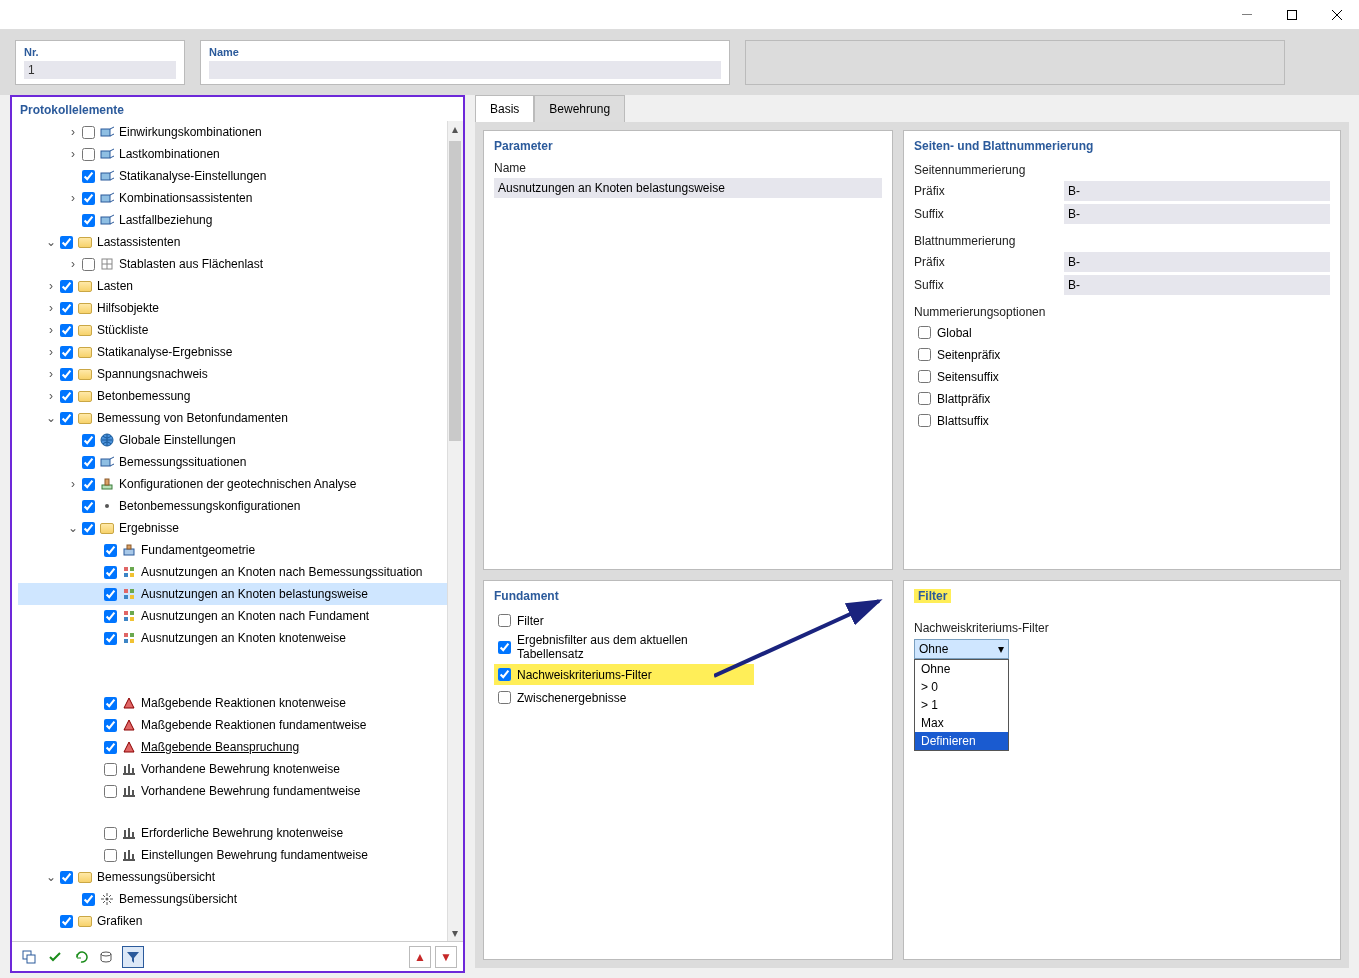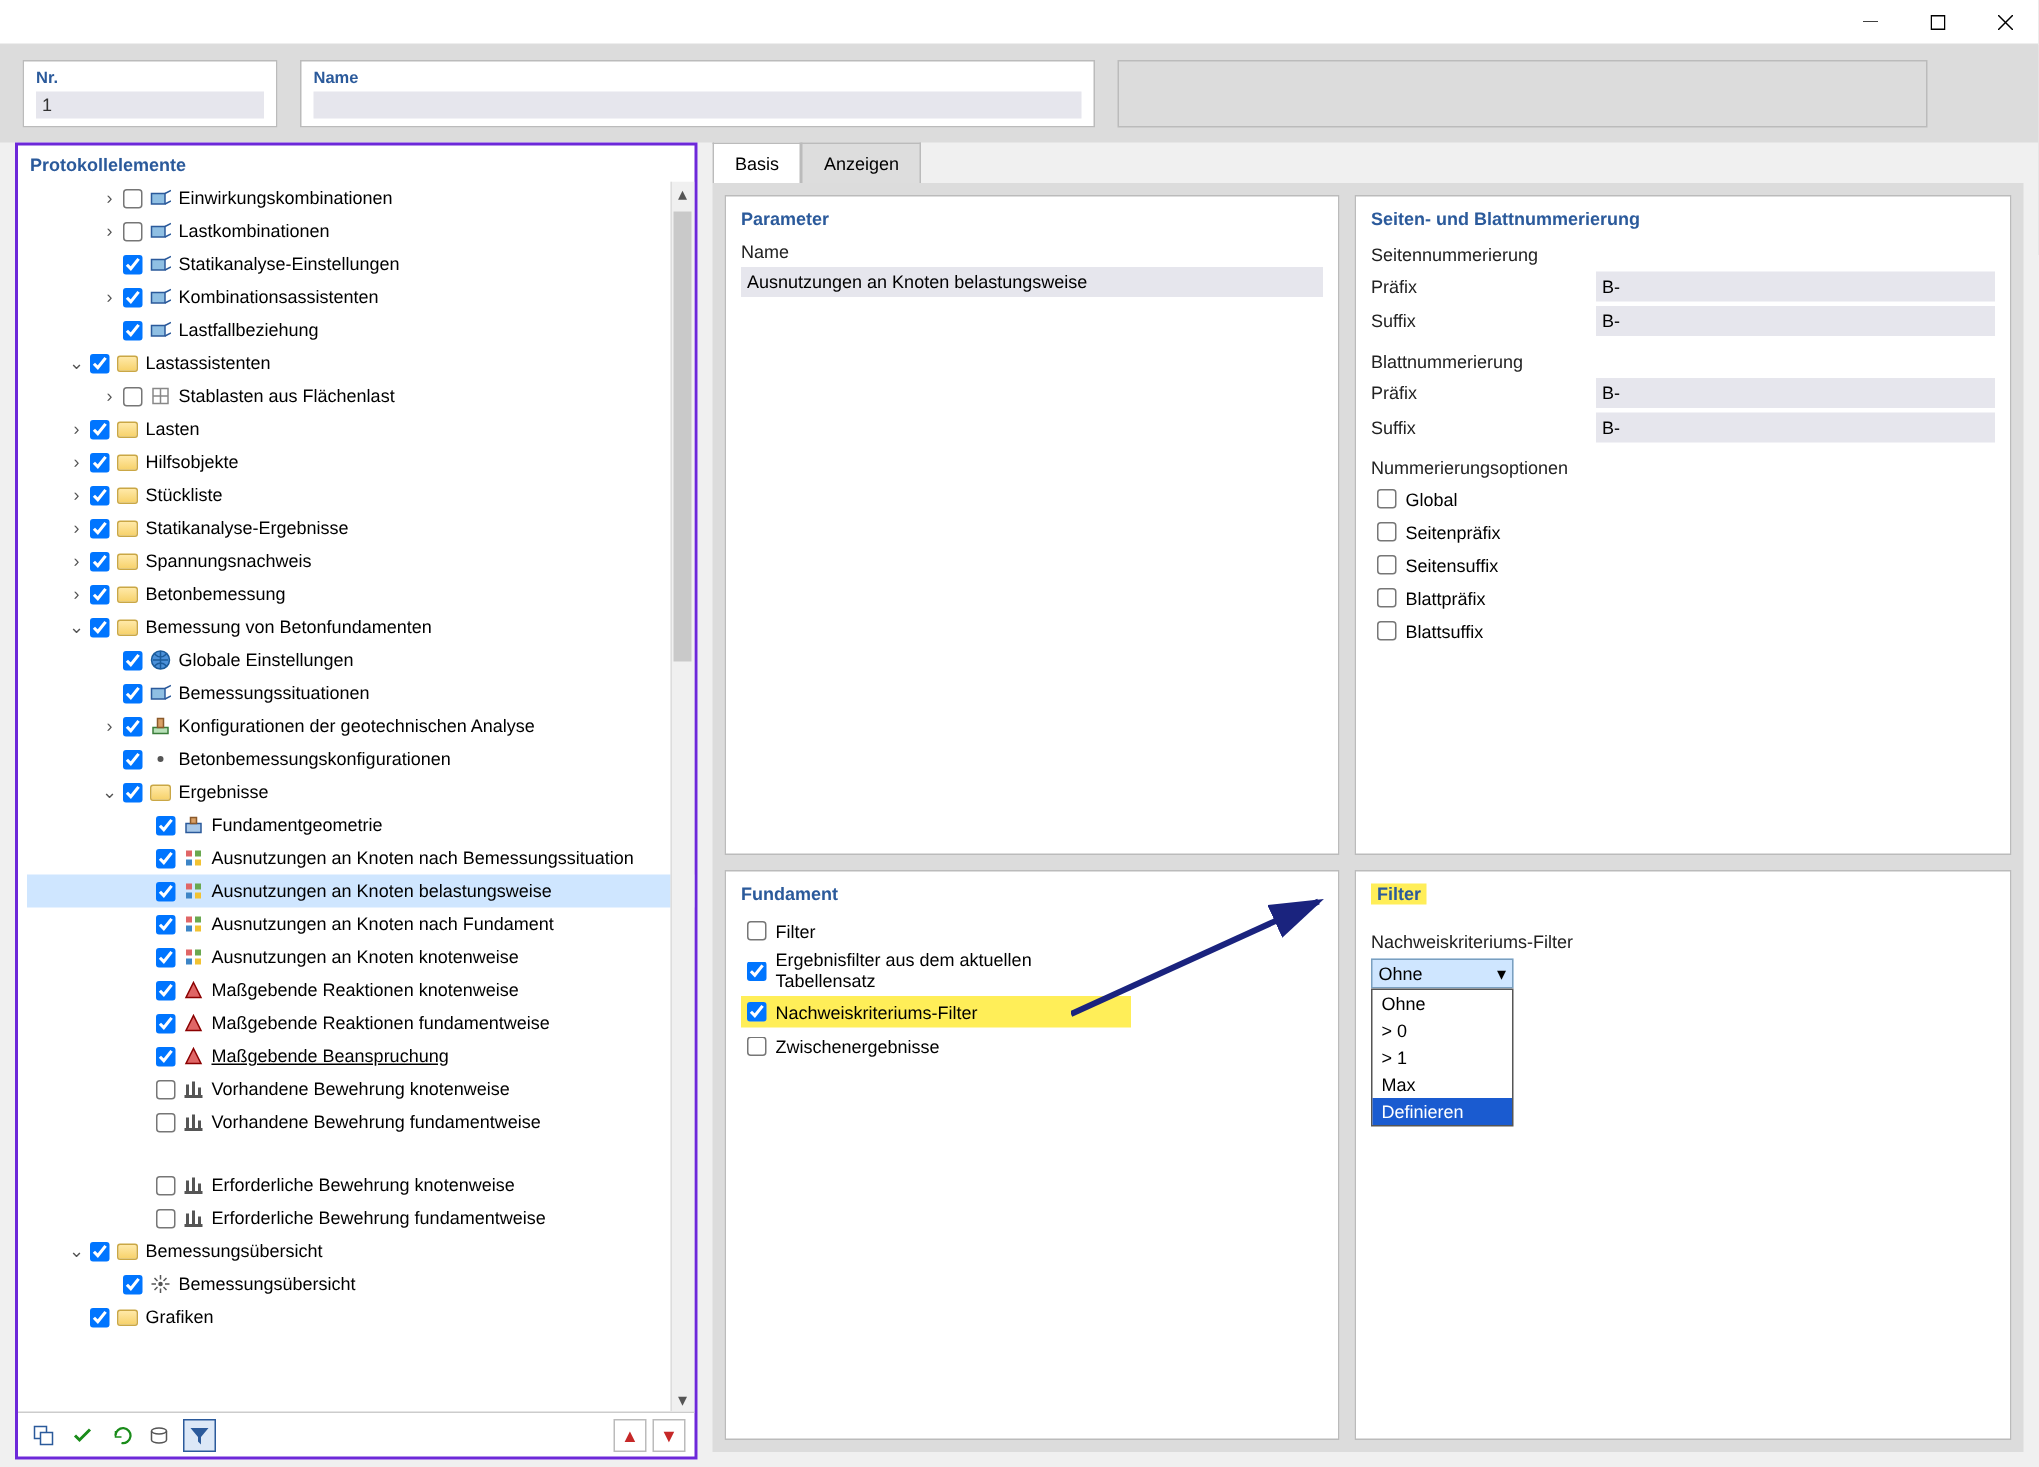--- a/index.html
+++ b/index.html
@@ -333,21 +333,21 @@
             <span class="ic">
               <svg width="14" height="14">
                 <rect x="2" y="2" width="4" height="4" fill="#e06666"></rect>
                 <rect x="8" y="2" width="4" height="4" fill="#6aa84f"></rect>
                 <rect x="2" y="8" width="4" height="4" fill="#3d85c6"></rect>
                 <rect x="8" y="8" width="4" height="4" fill="#f1c232"></rect>
               </svg>
             </span>
             <span>Ausnutzungen an Knoten knotenweise</span>
           </li>
-          <li style="padding-left: 70px;">
+          <li style="padding-left: 70px; margin-top: 43px;">
             <span class="tw"> </span>
             <input type="checkbox" class="cb" checked="" style="">
             <span class="ic">
               <svg width="14" height="14">
                 <path d="M7 2 L12 12 L2 12 Z" fill="#e06666" stroke="#8b0000"></path>
               </svg>
             </span>
             <span>Maßgebende Reaktionen knotenweise</span>
           </li>
           <li style="padding-left: 70px;">
@@ -413,21 +413,21 @@
             <span class="tw"> </span>
             <input type="checkbox" class="cb" style="">
             <span class="ic">
               <svg width="14" height="14">
                 <line x1="3" y1="12" x2="3" y2="4" stroke="#555" stroke-width="2"></line>
                 <line x1="7" y1="12" x2="7" y2="2" stroke="#555" stroke-width="2"></line>
                 <line x1="11" y1="12" x2="11" y2="6" stroke="#555" stroke-width="2"></line>
                 <line x1="1" y1="12" x2="13" y2="12" stroke="#555" stroke-width="2"></line>
               </svg>
             </span>
-            <span>Erforderliche Bewehrung fundamentweise</span>
+            <span>Einstellungen Bewehrung fundamentweise</span>
           </li>
           <li style="padding-left: 26px;">
             <span class="tw">⌄</span>
             <input type="checkbox" class="cb" checked="" style="">
             <span class="ic">
               <span class="folder"></span>
             </span>
             <span>Bemessungsübersicht</span>
           </li>
           <li style="padding-left: 48px;">
@@ -501,21 +501,21 @@
         <div class="tb-ic" style="border:1px solid #bbb">
             <span style="color:#c62828">▼</span>
           </div>
       </div>
     </div>
   </div>
 
   <div class="right">
     <div class="tabs">
       <div class="tab active">Basis</div>
-      <div class="tab">Anzeigen</div>
+      <div class="tab">Bewehrung</div>
     </div>
     <div class="panels">
 
       <div class="panel">
         <div class="panel-title">Parameter</div>
         <div class="row">
             <label>Name</label>
           </div>
         <div class="row">
             <input class="val-input" value="Ausnutzungen an Knoten belastungsweise" style="">

